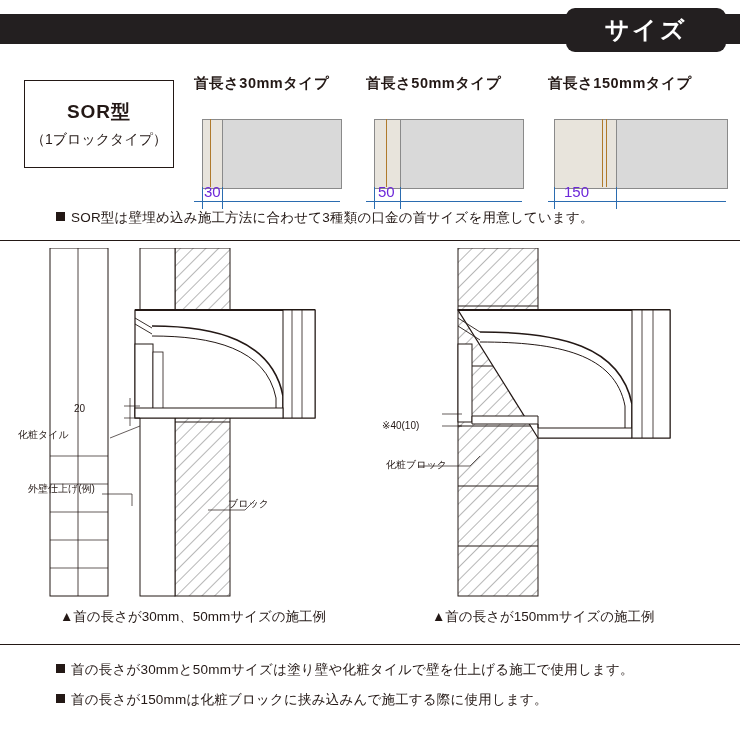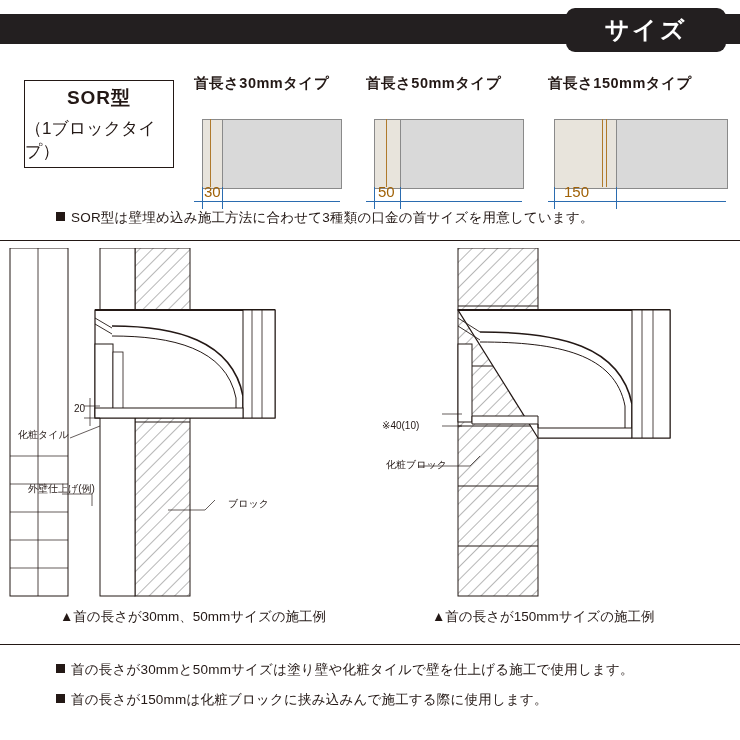--- a/index.html
+++ b/index.html
@@ -32,21 +32,21 @@
   }
 
   
   .sor-box{
     position:absolute;left:24px;top:80px;width:150px;height:88px;
     border:1.5px solid #231815;
     display:flex;flex-direction:column;align-items:center;justify-content:center;
     box-sizing:border-box;
   }
   .sor-title{font-size:19px;font-weight:bold;letter-spacing:1px;}
-  .sor-sub{font-size:17px;margin-top:6px;}
+  .sor-sub{font-size:14px;margin-top:6px;}
 
   
   .type-block{position:absolute;top:74px;}
   .type-label{
     font-size:14.5px;font-weight:bold;letter-spacing:0.5px;
     white-space:nowrap;margin-bottom:4px;
   }
   .type-fig{position:relative;}
   .fig-body{
     position:absolute;
@@ -58,21 +58,21 @@
     background:#e8e4dc;
     border:1px solid #8a8a8a;
   }
   .fig-neck-line{
     position:absolute;background:#b07a2a;width:1px;
   }
   .dim-line{position:absolute;background:#2b6cb0;}
   .dim-v{width:1px;}
   .dim-h{height:1px;}
   .dim-text{
-    position:absolute;font-size:15px;color:#a16207;
+    position:absolute;font-size:15px;color:#6d28d9;
   }
 
   
   .note{
     position:absolute;font-size:13.5px;line-height:1.5;
     letter-spacing:0.2px;white-space:nowrap;
   }
   .note .sq{
     display:inline-block;width:9px;height:9px;background:#231815;
     margin-right:6px;vertical-align:1px;
@@ -147,21 +147,21 @@
     </div>
   </div>
 
   <div class="note" style="left:56px;top:208px;">
     <span class="sq"></span><span>SOR型は壁埋め込み施工方法に合わせて3種類の口金の首サイズを用意しています。</span>
   </div>
 
   <hr class="rule" style="top:240px;">
   <hr class="rule" style="top:644px;">
 
-  <div class="draw" style="left:0px;top:248px;">
+  <div class="draw" style="left:0px;top:248px;padding-left:40px;">
     <svg width="370" height="360" viewBox="0 0 370 360">
       <defs>
         <pattern id="hatchL" width="9" height="9" patternTransform="rotate(45)" patternUnits="userSpaceOnUse">
           <line x1="0" y1="0" x2="0" y2="9" stroke="#6f6f6f" stroke-width="1"></line>
         </pattern>
       </defs>
 
       <rect x="10" y="0" width="58" height="348" fill="#ffffff" stroke="#231815" stroke-width="1"></rect>
 
       <line x1="38" y1="0" x2="38" y2="348" stroke="#231815" stroke-width="0.8"></line>

